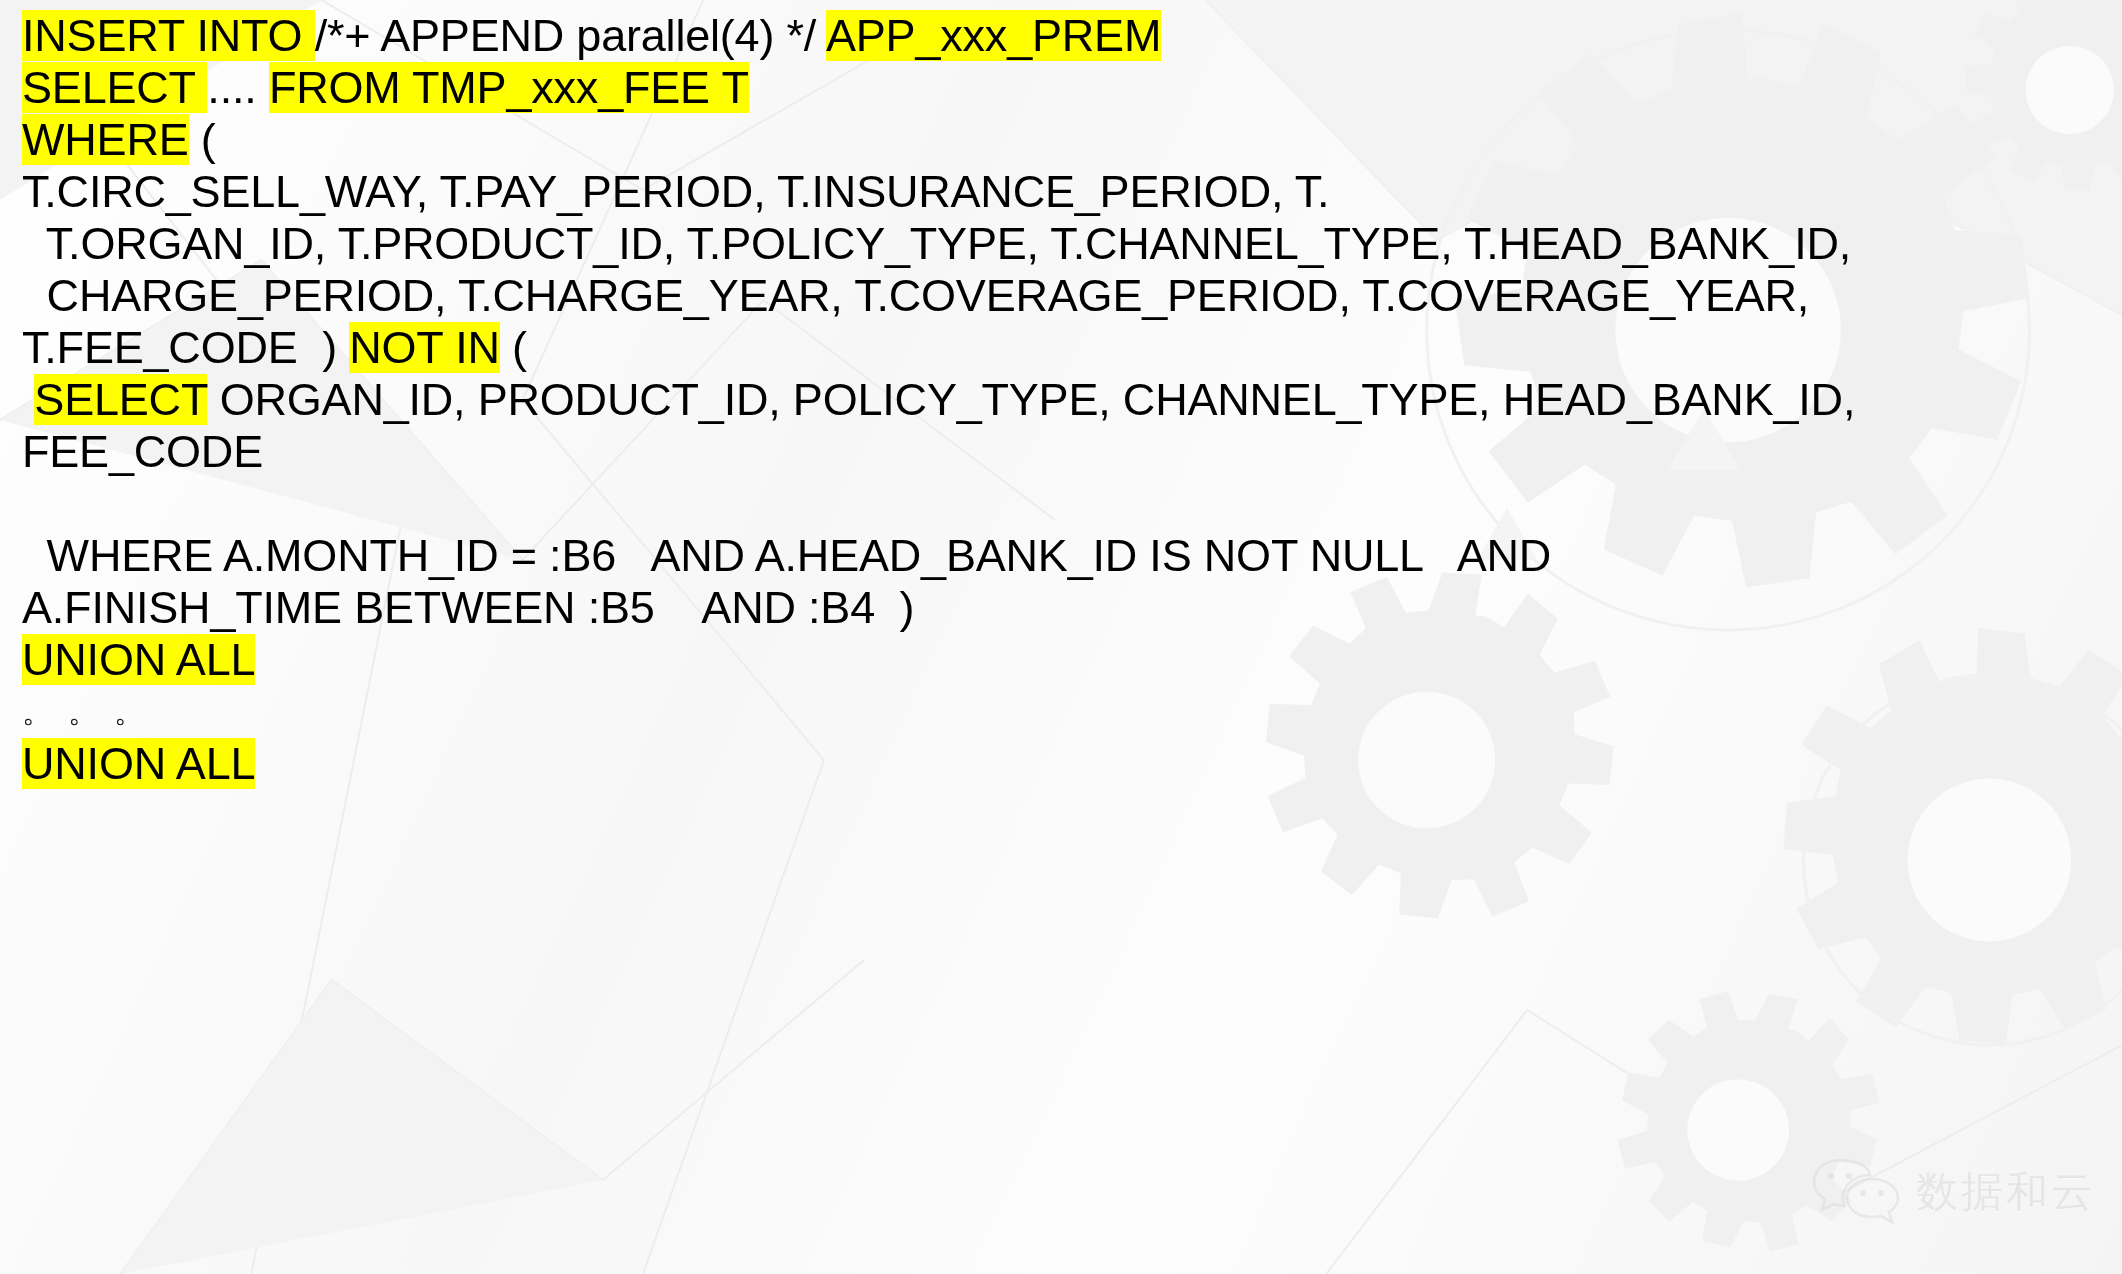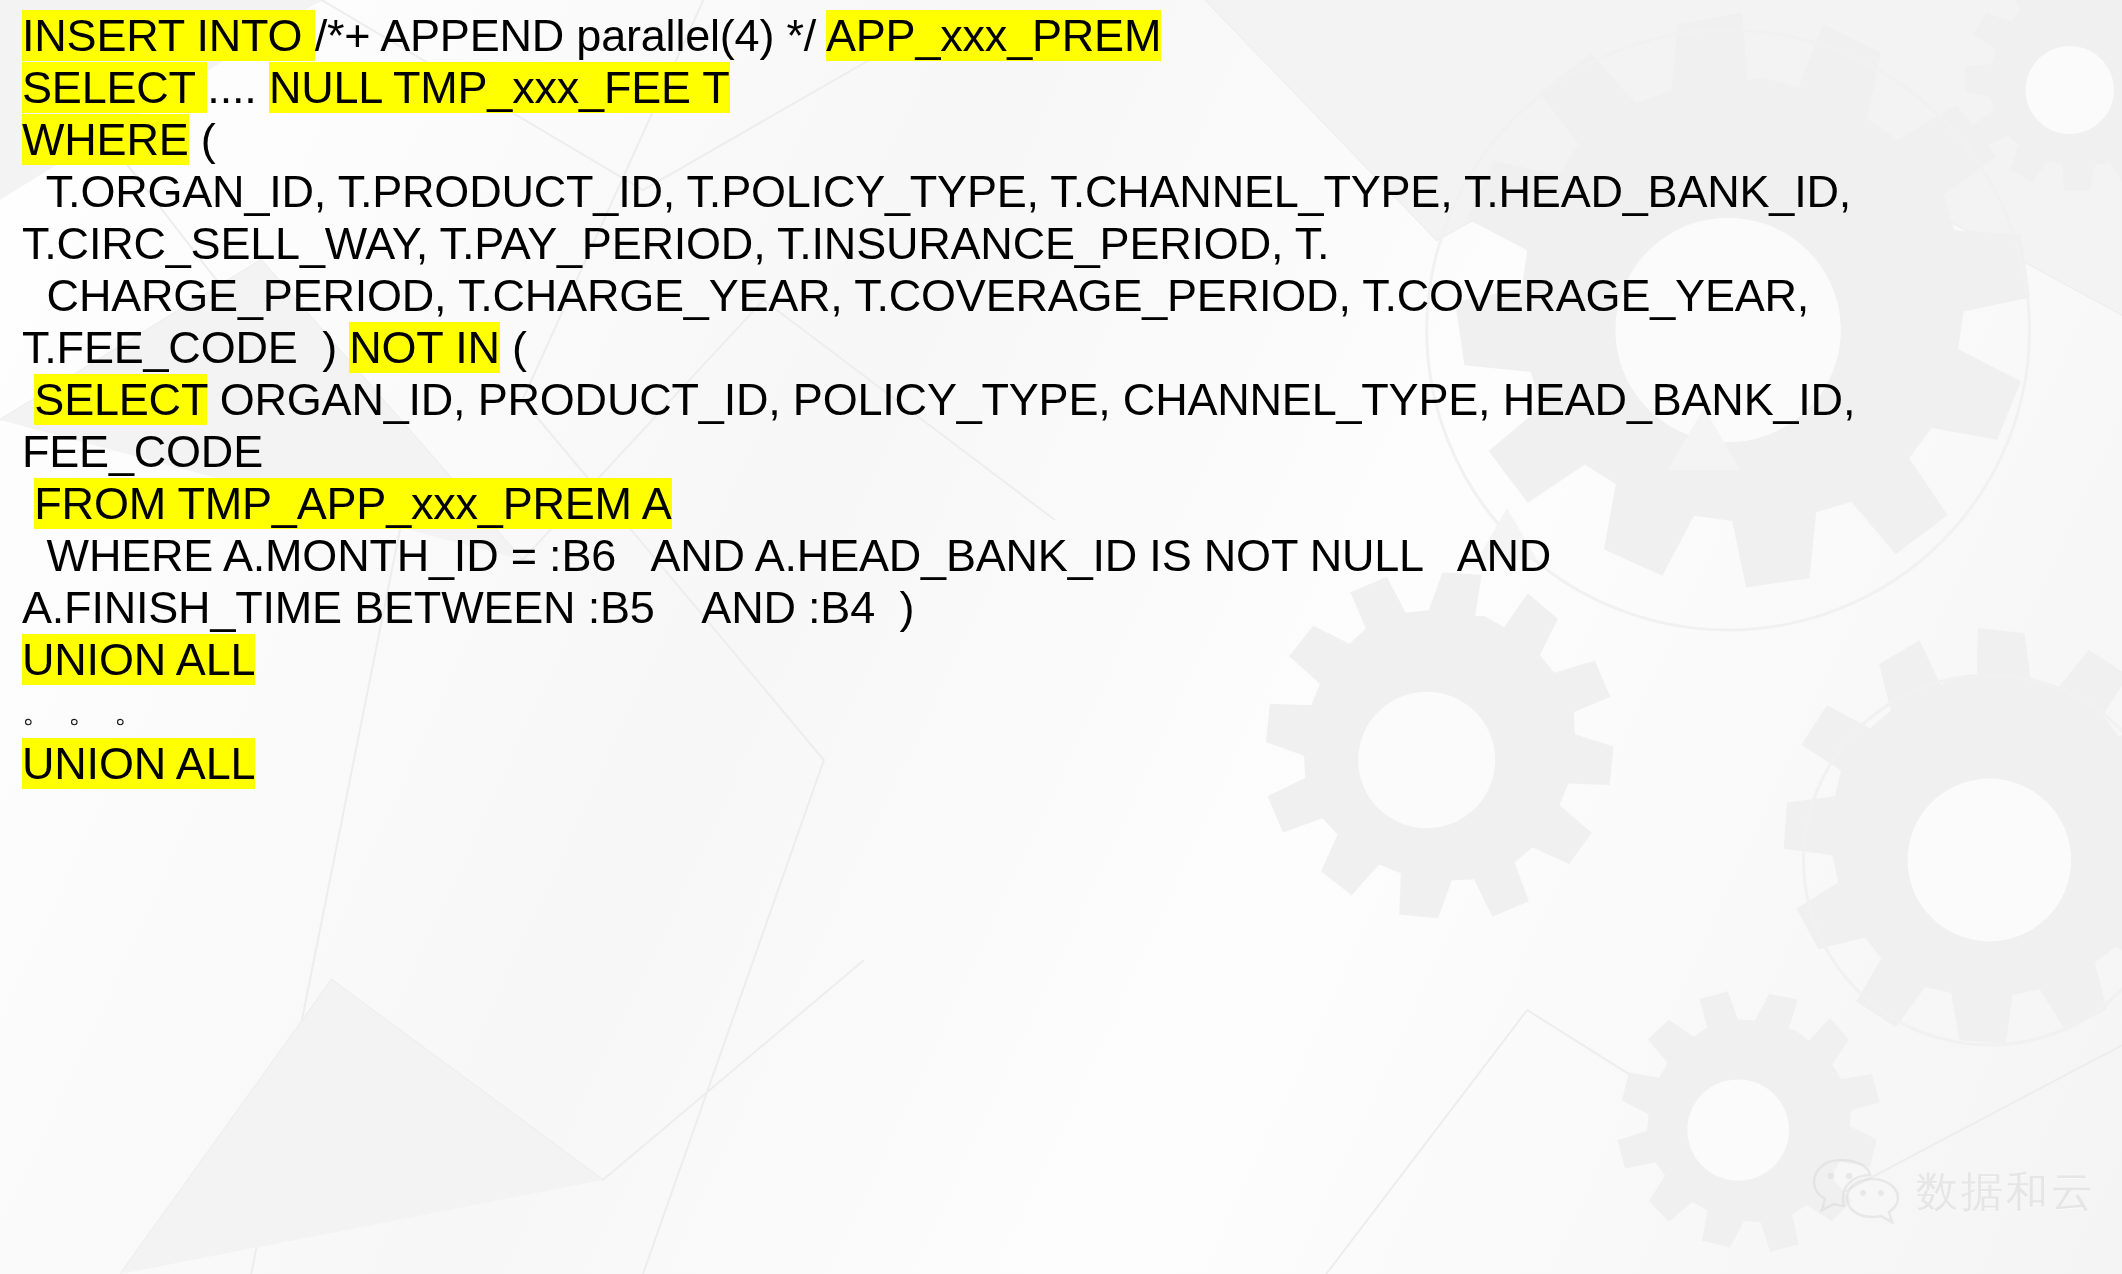--- a/index.html
+++ b/index.html
@@ -137,29 +137,29 @@
       </g>
       <g fill="#f4f4f5">
         <path d="M1660 470 l36 -62 l36 62 z"></path>
         <path d="M1470 560 l30 -52 l30 52 z"></path>
       </g>
     </svg>
   </div>
 
   <div class="code-block" id="code-block">
       <div class="code-line" id="line-1"><span class="hl">INSERT INTO </span><span>/*+ APPEND parallel(4) */ </span><span class="hl">APP_xxx_PREM</span></div>
-      <div class="code-line" id="line-2"><span class="hl">SELECT </span><span>.... </span><span class="hl">NULL TMP_xxx_FEE T</span></div>
+      <div class="code-line" id="line-2"><span class="hl">SELECT </span><span>.... </span><span class="hl">FROM TMP_xxx_FEE T</span></div>
       <div class="code-line" id="line-3"><span class="hl">WHERE</span><span> (</span></div>
+      <div class="code-line" id="line-5"><span>T.CIRC_SELL_WAY, T.PAY_PERIOD, T.INSURANCE_PERIOD, T.</span></div>
       <div class="code-line" id="line-4"><span>  T.ORGAN_ID, T.PRODUCT_ID, T.POLICY_TYPE, T.CHANNEL_TYPE, T.HEAD_BANK_ID,</span></div>
-      <div class="code-line" id="line-5"><span>T.CIRC_SELL_WAY, T.PAY_PERIOD, T.INSURANCE_PERIOD, T.</span></div>
       <div class="code-line" id="line-6"><span>  CHARGE_PERIOD, T.CHARGE_YEAR, T.COVERAGE_PERIOD, T.COVERAGE_YEAR,</span></div>
       <div class="code-line" id="line-7"><span>T.FEE_CODE  ) </span><span class="hl">NOT IN</span><span> (</span></div>
       <div class="code-line" id="line-8"><span> </span><span class="hl">SELECT</span><span> ORGAN_ID, PRODUCT_ID, POLICY_TYPE, CHANNEL_TYPE, HEAD_BANK_ID,</span></div>
       <div class="code-line" id="line-11"><span>FEE_CODE</span></div>
-      <div class="code-line" id="line-12"><span> </span><span class="hl">FROM TMP_APP_xxx_PREM A</span></div>
+      <div class="code-line" id="line-12"><span> </span></div>
       <div class="code-line" id="line-13"><span>  WHERE A.MONTH_ID = :B6   AND A.HEAD_BANK_ID IS NOT NULL   AND</span></div>
       <div class="code-line" id="line-14"><span>A.FINISH_TIME BETWEEN :B5    AND :B4  )</span></div>
       <div class="code-line" id="line-15"><span class="hl">UNION ALL</span></div>
       <div class="code-line dots-line" id="line-16"><span>。。。</span></div>
       <div class="code-line" id="line-17"><span class="hl">UNION ALL</span></div>
     </div>
 
   <div class="wm">
     <span>
       <svg width="92" height="72" viewBox="0 0 92 72">

